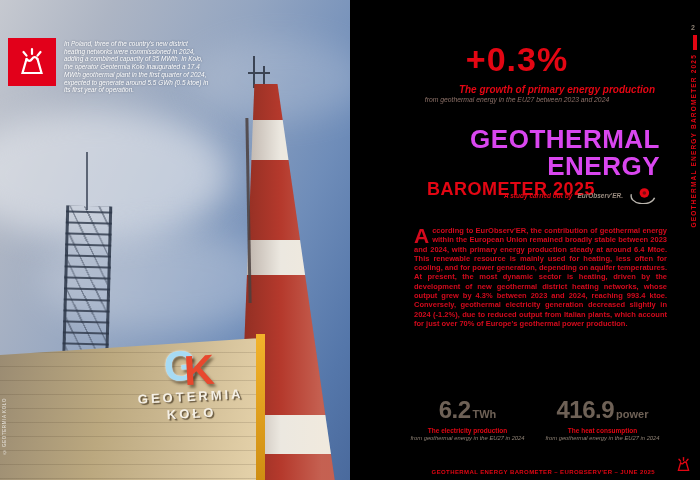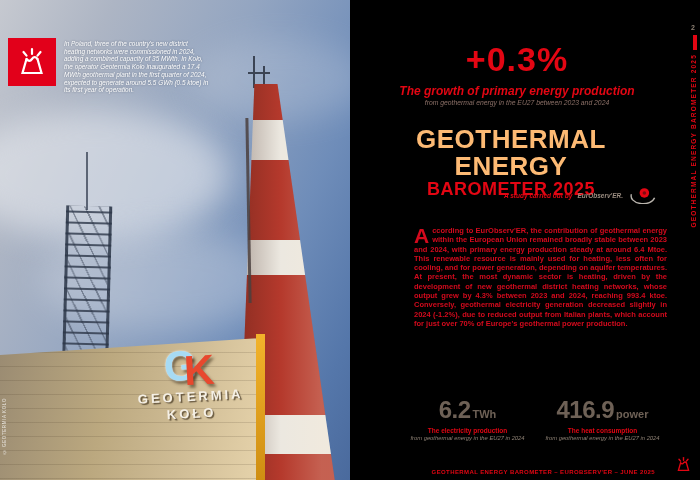--- a/index.html
+++ b/index.html
@@ -62,25 +62,25 @@
     font-style:italic;font-size:6.4px;line-height:7.7px;text-shadow:0 0 2px rgba(40,50,70,.5);}
   .v-text{writing-mode:vertical-rl;transform:rotate(180deg);}
   .photo-credit{position:absolute;left:2px;top:398px;font-size:4.5px;letter-spacing:.6px;
     color:rgba(255,255,255,.75);}
 
   
   .page-right{position:absolute;left:350px;top:0;width:350px;height:480px;background:#000;color:#e30613;}
 
   .hero{position:absolute;left:29px;right:45px;top:40px;text-align:center;}
   .hero-value{font-size:34px;font-weight:800;letter-spacing:1px;color:#e30613;}
-  .hero-sub1{margin-top:5px;font-size:12px;font-weight:700;font-style:italic;color:#e30613;}
+  .hero-sub1{margin-top:5px;font-size:10px;font-weight:700;font-style:italic;color:#e30613;text-align:right;}
   .hero-sub2{margin-top:1px;font-size:6.8px;font-style:italic;color:#8d7168;}
 
   .title{position:absolute;left:12px;right:40px;top:126px;text-align:center;line-height:1.04;}
-  .title .t1{font-size:26px;font-weight:800;letter-spacing:.5px;color:#fdba74;}
+  .title .t1{font-size:26px;font-weight:800;letter-spacing:.5px;color:#d946ef;text-align:right;}
   .title .t2{font-size:18px;font-weight:800;letter-spacing:.5px;color:#e30613;}
 
   .study{position:absolute;left:20px;right:42px;top:186px;display:flex;justify-content:flex-end;
     align-items:center;gap:5px;}
   .study .prefix{font-size:6.5px;font-weight:700;font-style:italic;color:#e30613;}
   .study .org{font-size:6.5px;font-weight:700;font-style:italic;color:#9a8c80;}
 
   .body-par{position:absolute;left:64px;width:253px;top:226px;text-align:justify;
     font-size:7.5px;line-height:9.3px;font-weight:600;color:#d40a1d;}
   .dropcap{float:left;font-size:21px;line-height:17px;font-weight:800;margin:1px 3px 0 0;color:#d40a1d;}

